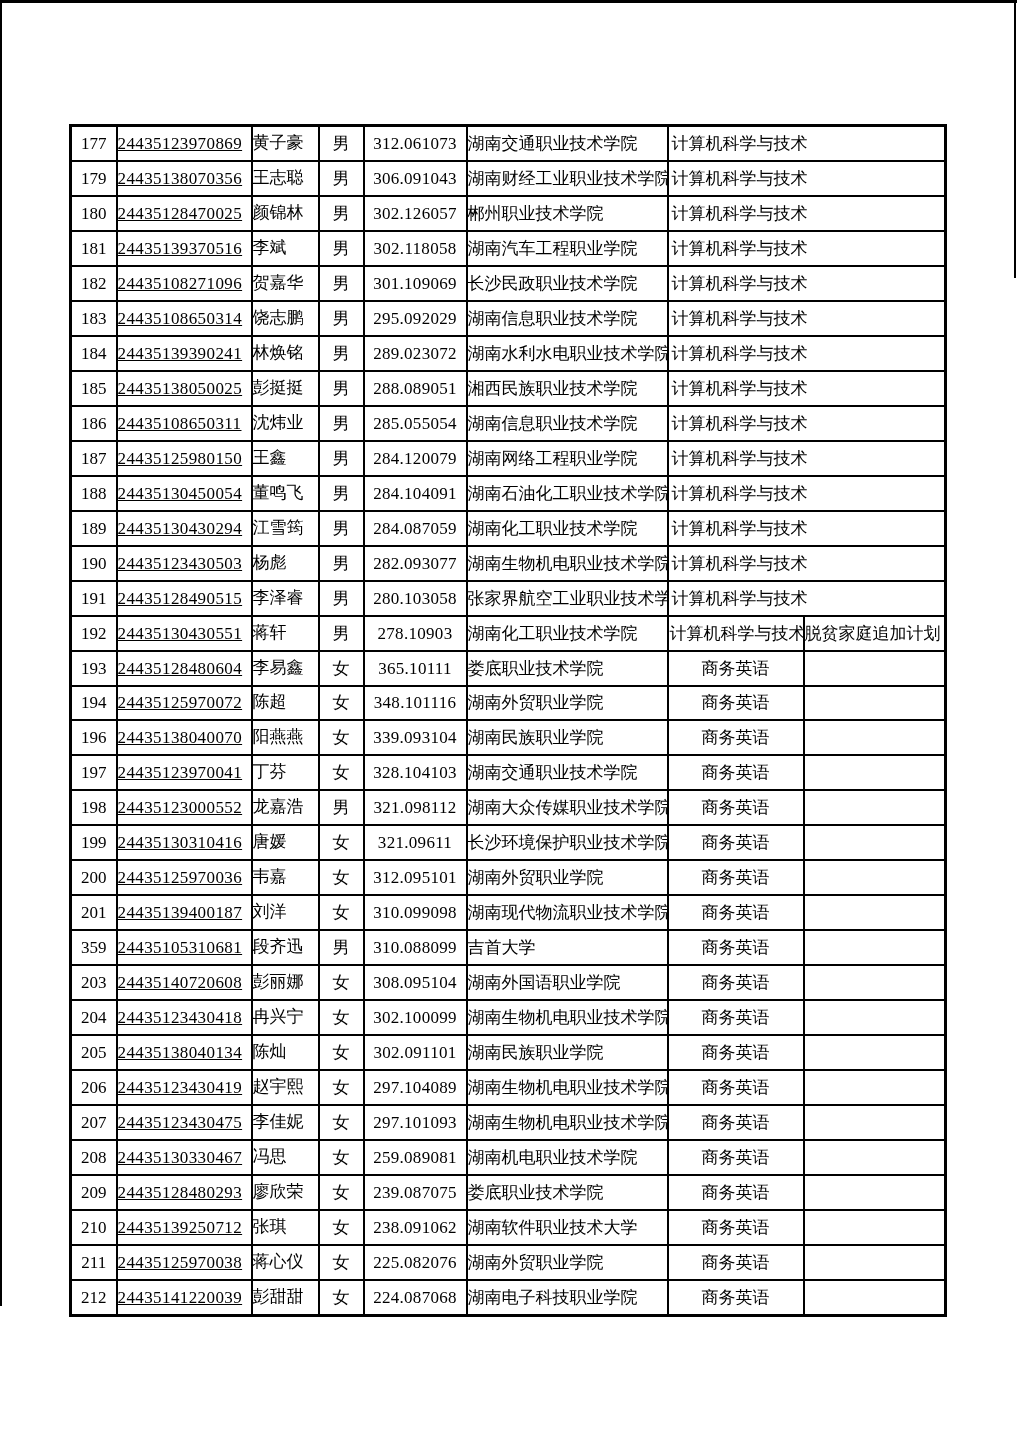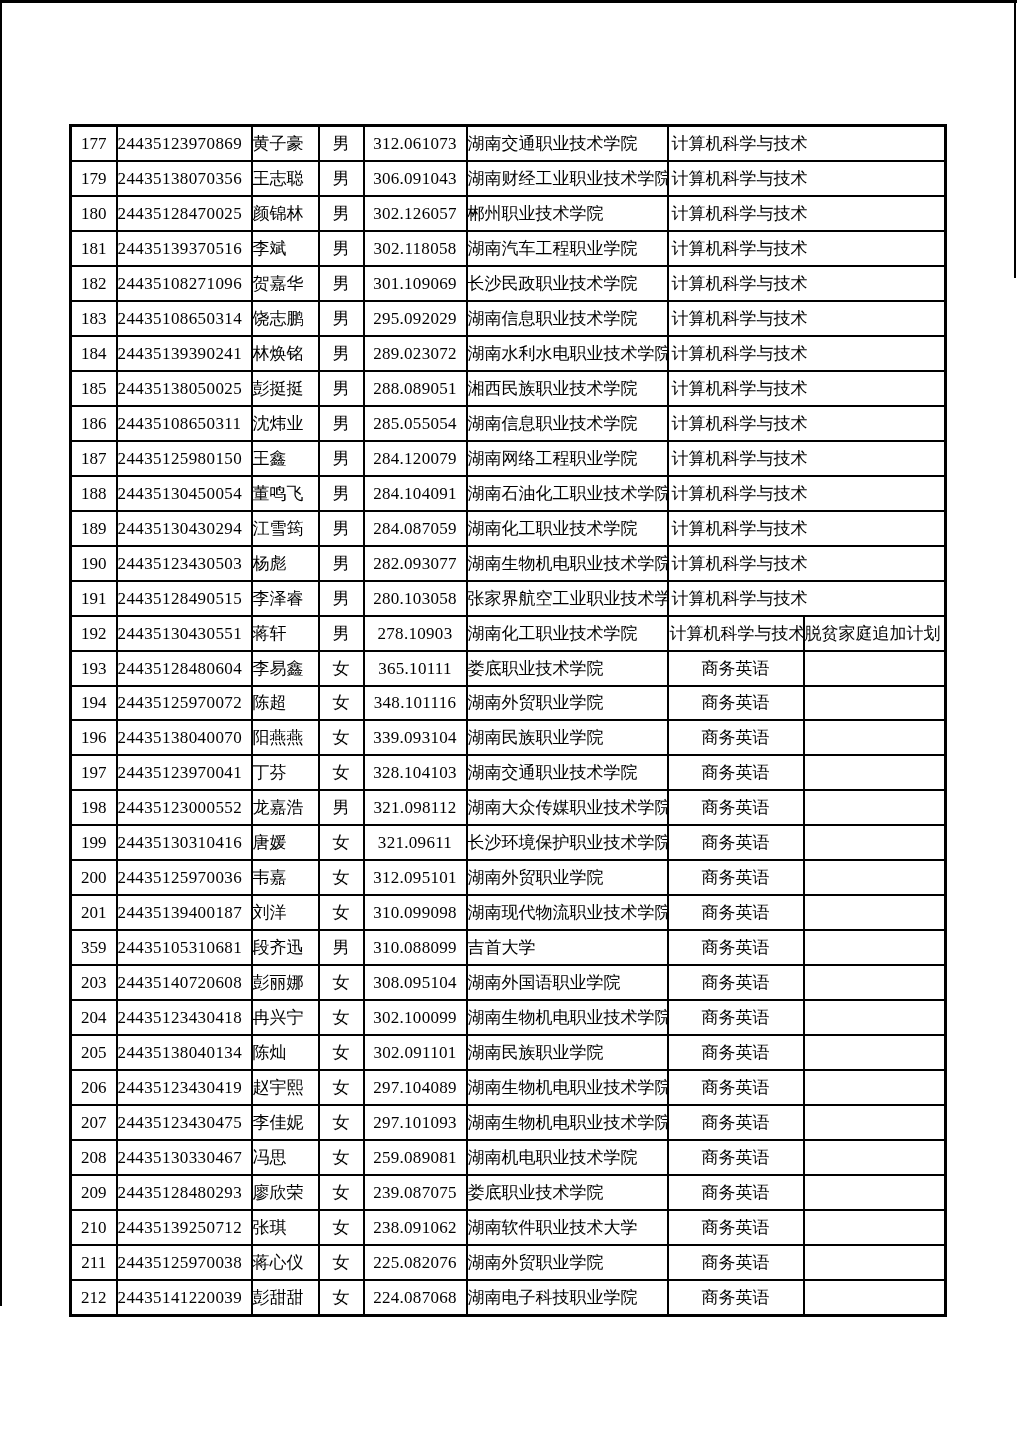--- a/index.html
+++ b/index.html
@@ -42,22 +42,22 @@
     border: 2px solid #000;
     height: 32.97px;
     padding: 0;
     font-size: 17px;
     line-height: 1;
     overflow: hidden;
     white-space: nowrap;
     vertical-align: middle;
   }
   .c-idx    { text-align: center; }
-  .c-id     { text-align: left; padding-left: 4px; letter-spacing: 0.4px; }
-  .c-name   { text-align: left; padding-left: 5px; }
+  .c-id     { text-align: left; padding-left: 4px; letter-spacing: 0.4px; text-decoration: underline; }
+  .c-name   { text-align: left; padding-left: 5px; font-family: Liberation Mono, monospace; }
   .c-gender { text-align: center; }
   .c-score  { text-align: center; letter-spacing: 0.3px; }
   .c-school { text-align: left; padding-left: 4px; }
   .c-major.merged { text-align: left; padding-left: 3px; }
   .c-major.split  { text-align: center; padding: 0 1px; }
   .c-remark { text-align: left; padding-left: 2px; margin-left: 12px; }
 </style>
 </head>
 <body>
 

